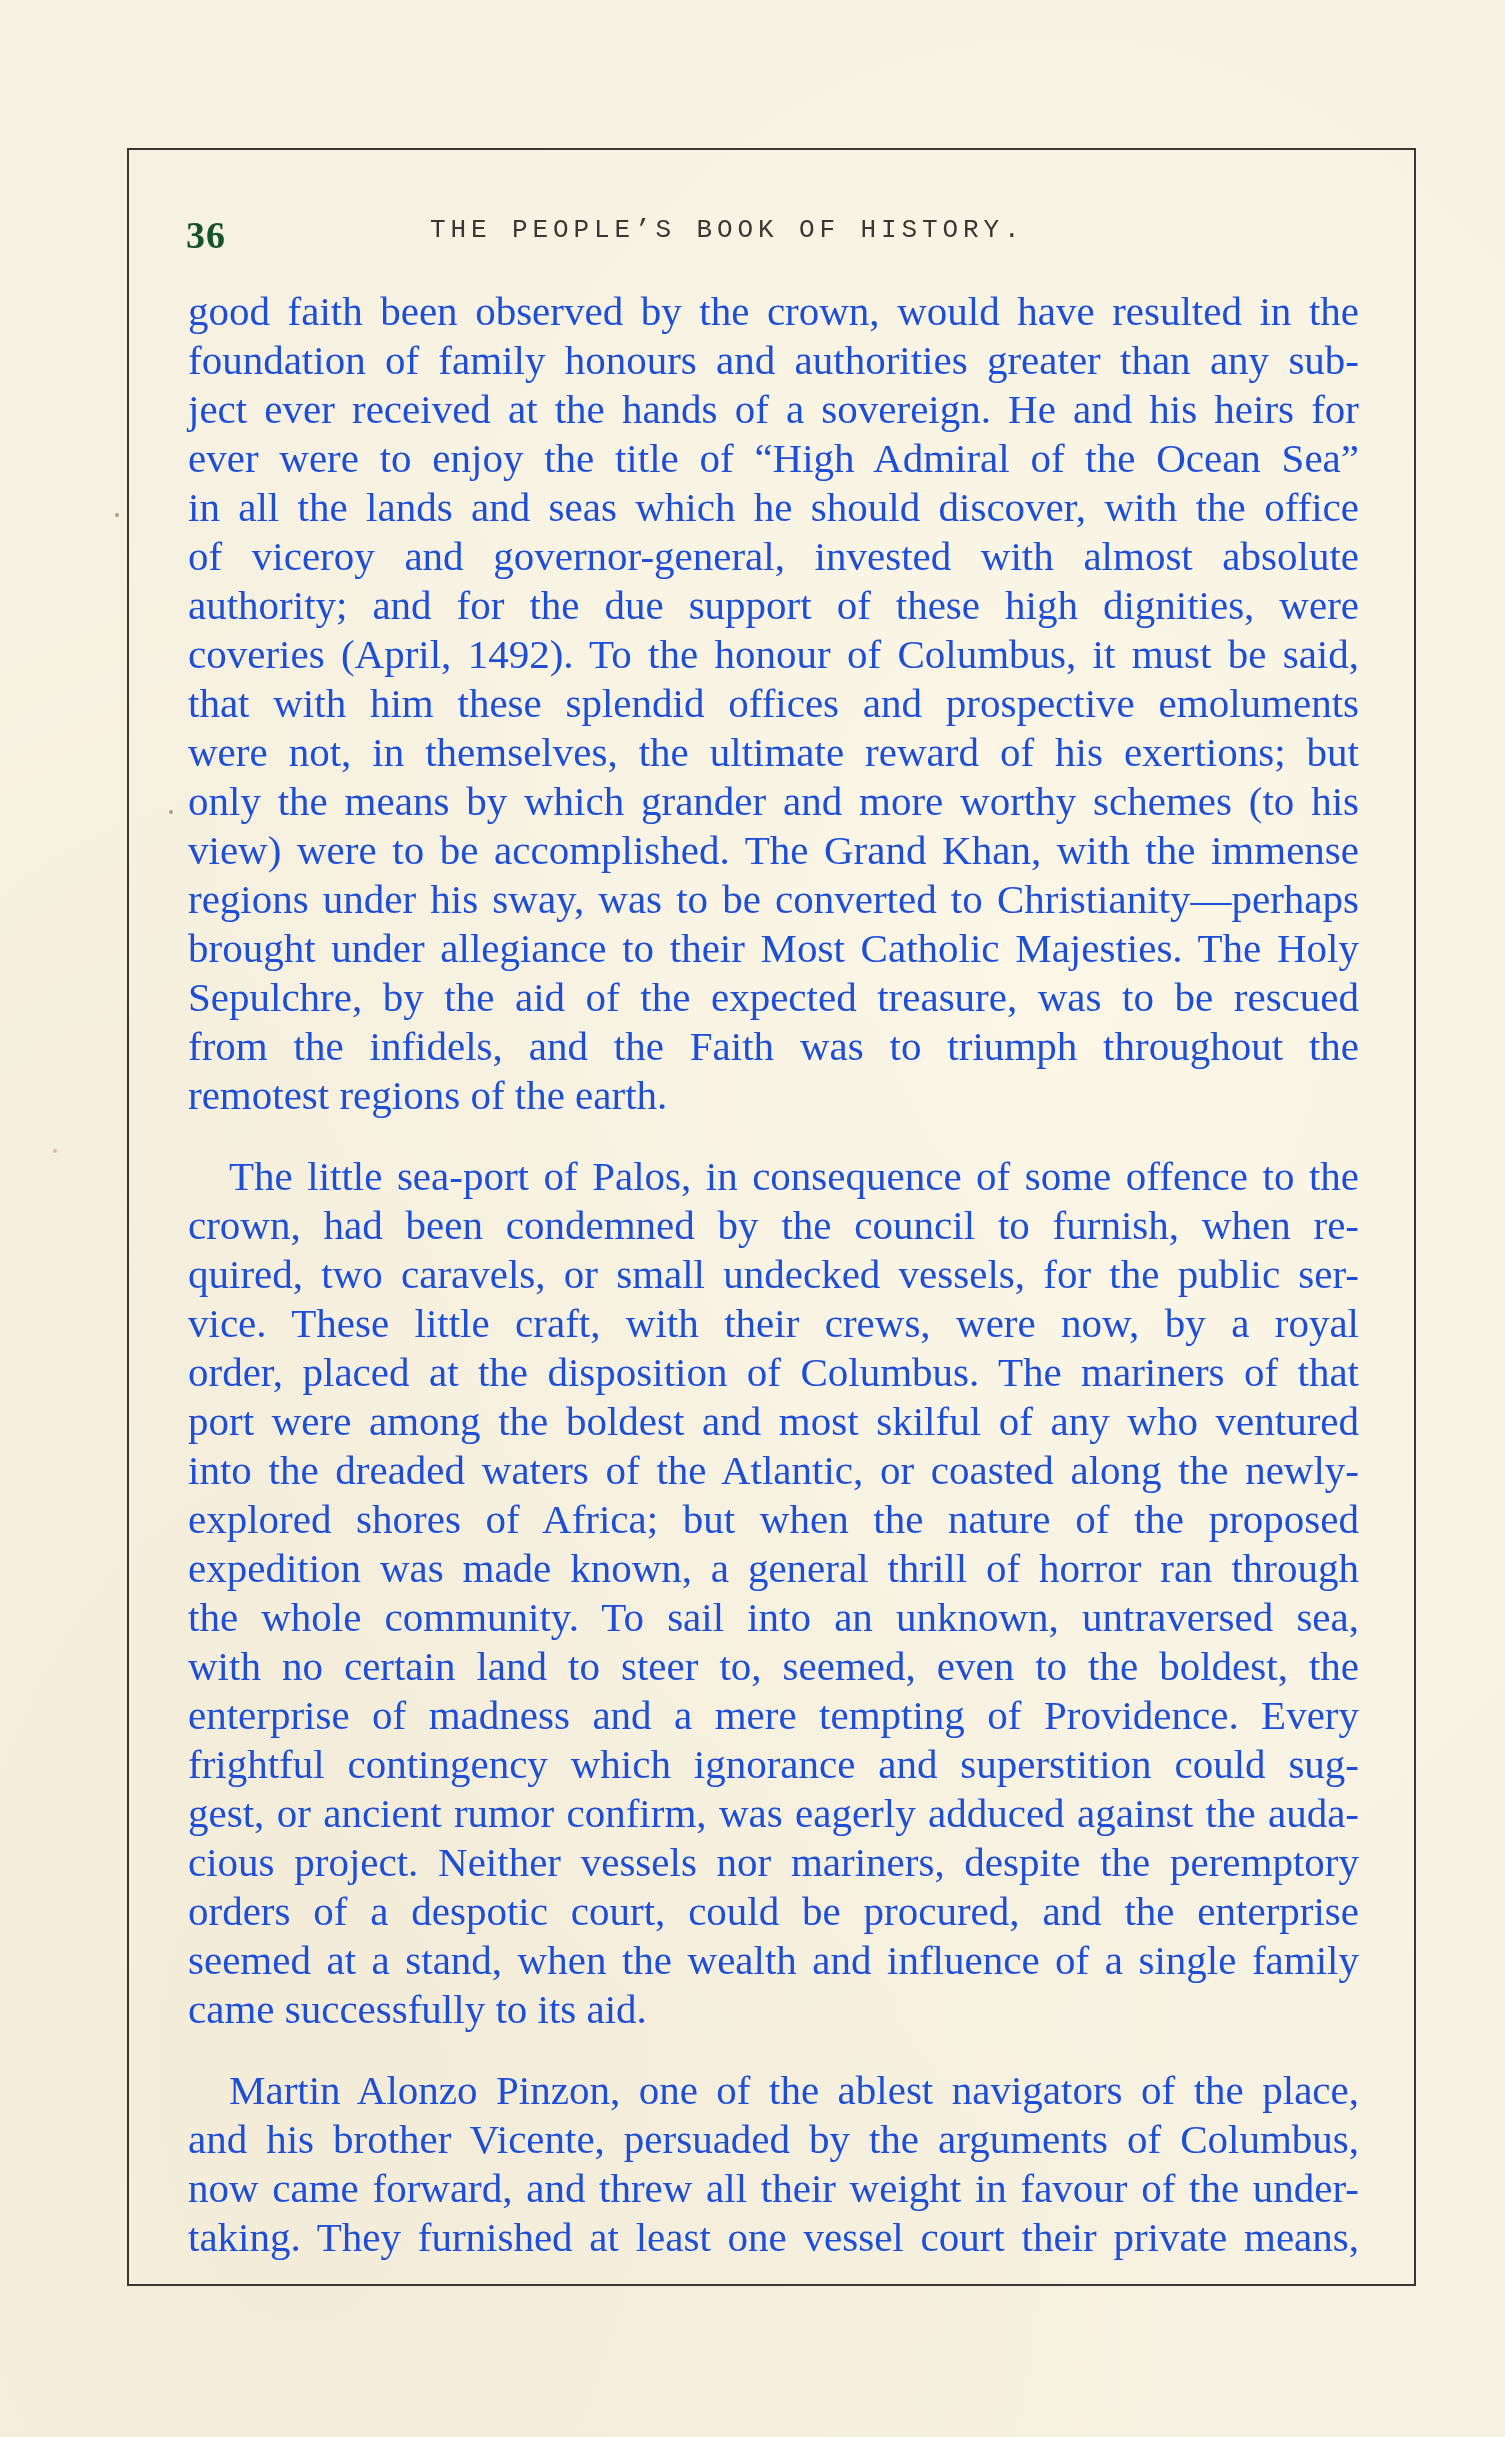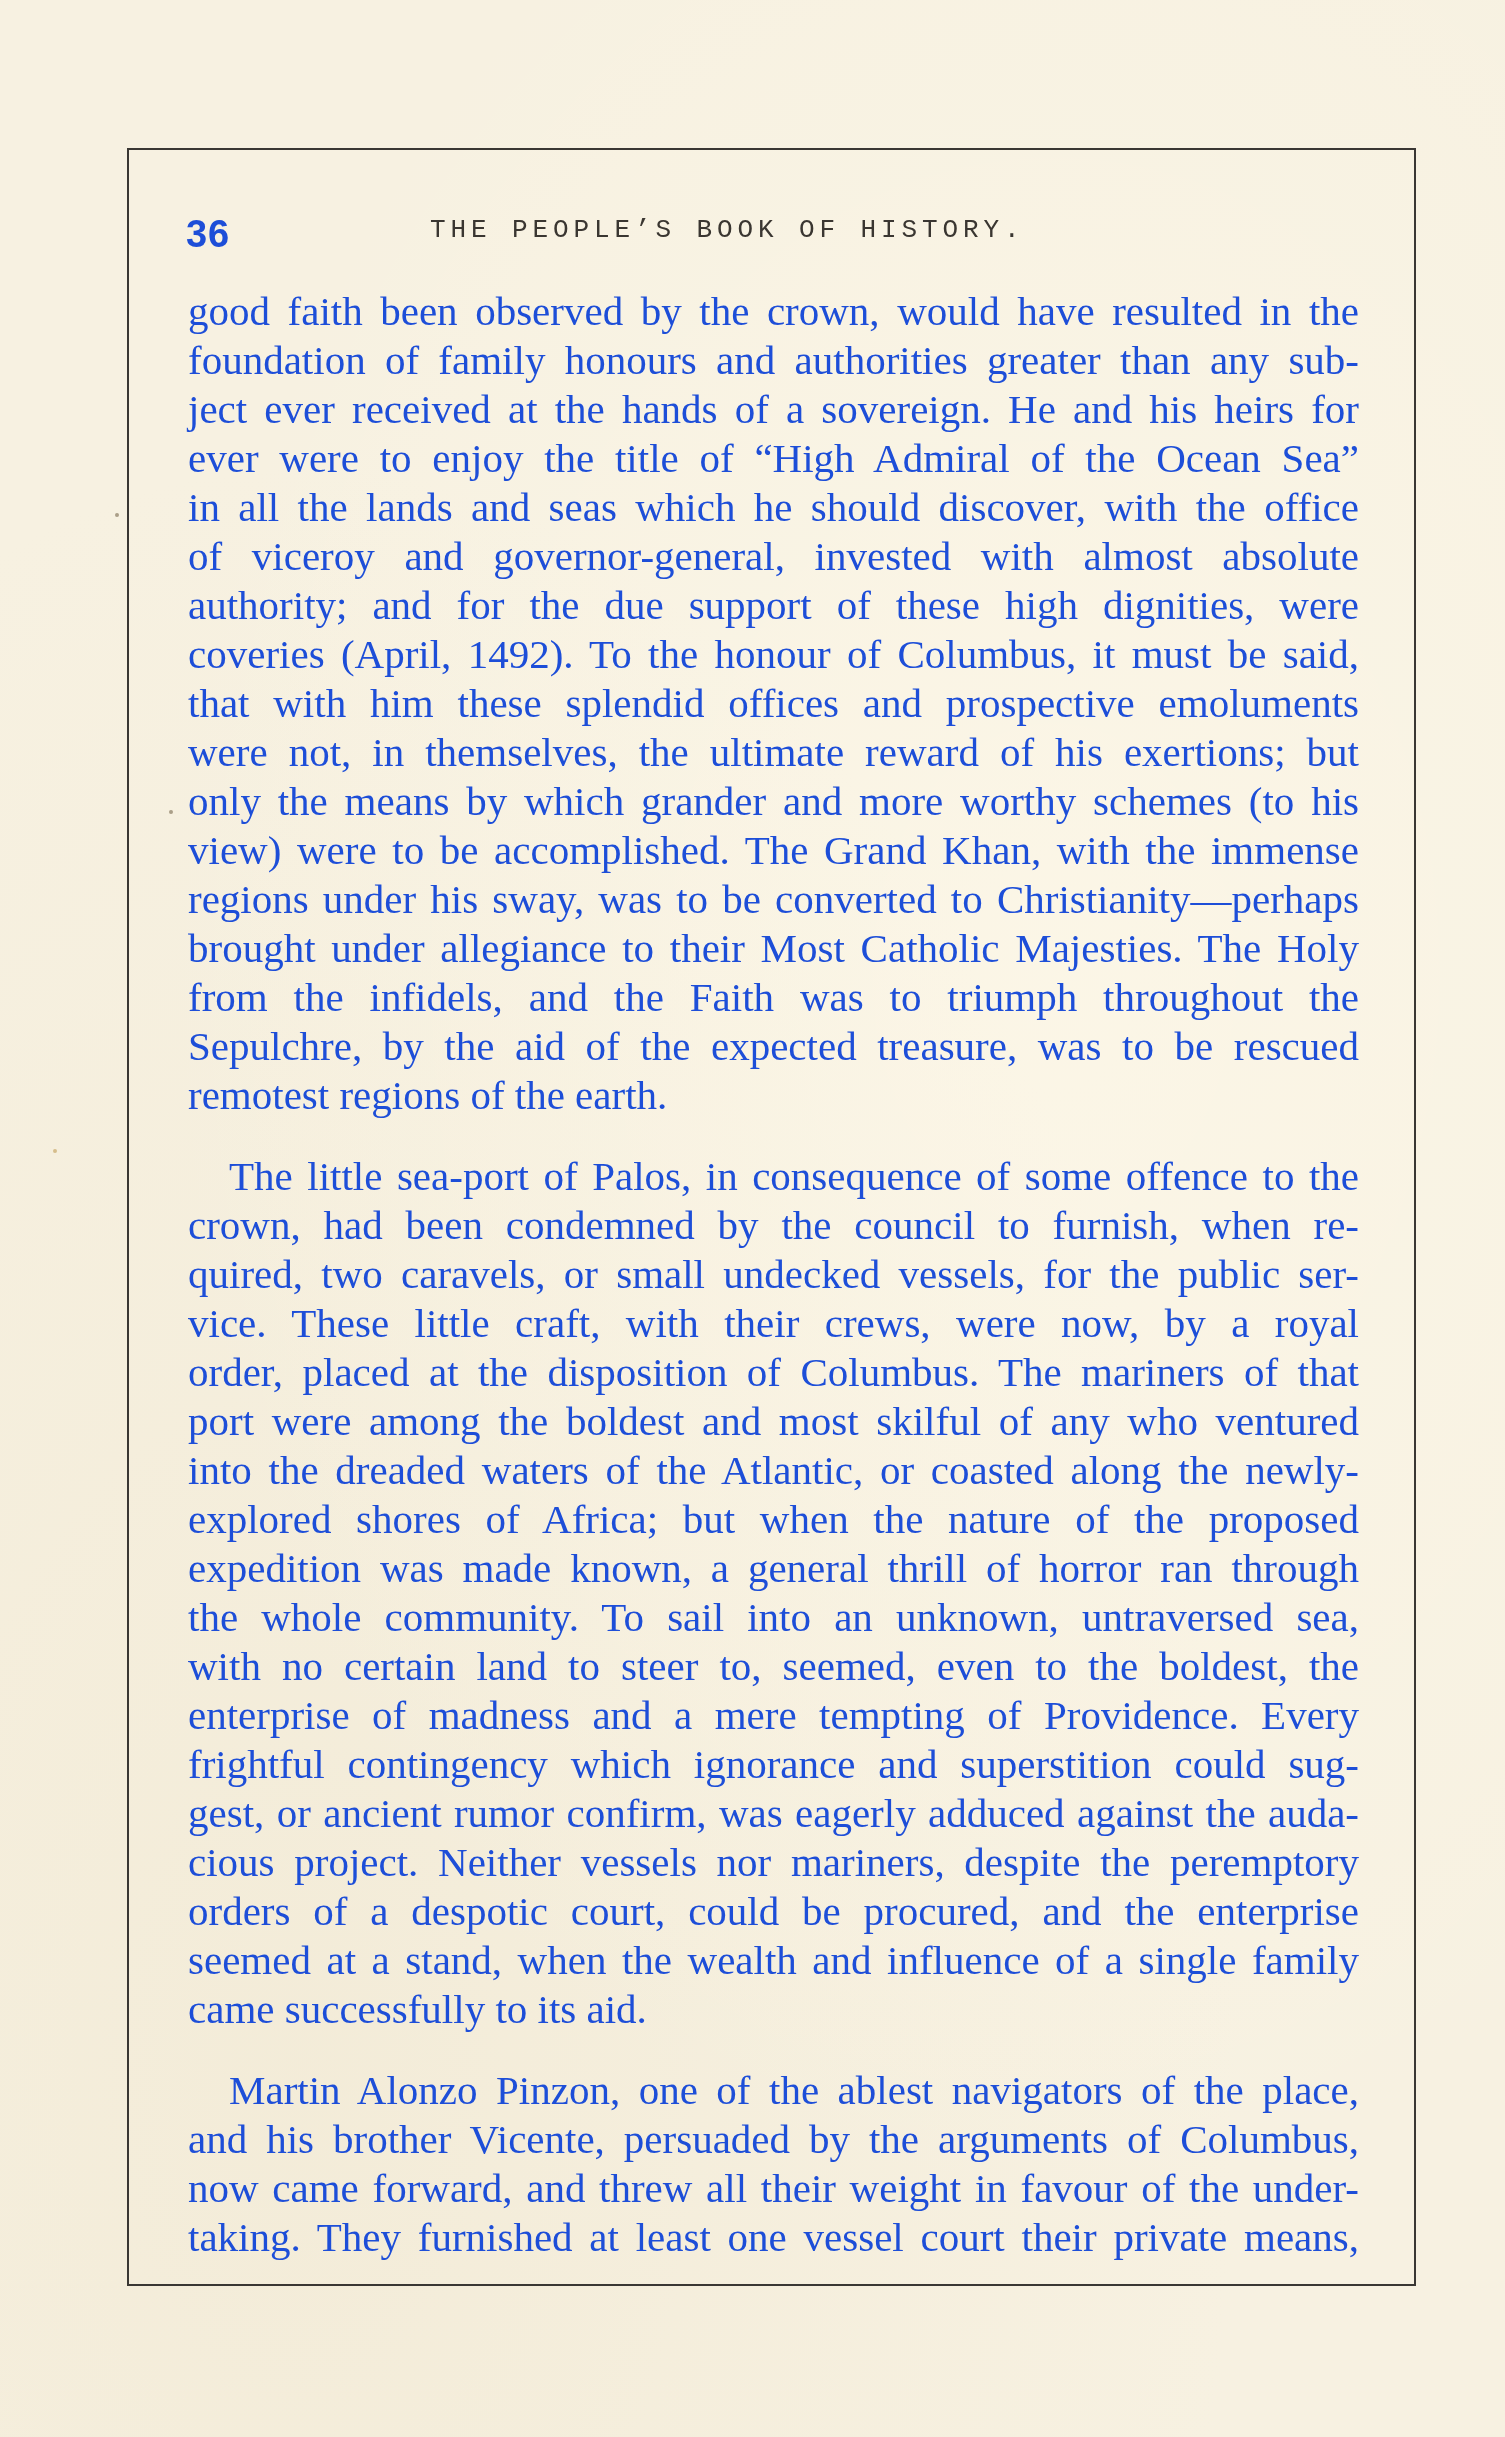--- a/index.html
+++ b/index.html
@@ -37,24 +37,24 @@
       position: absolute;
       top: 209px;
       left: 186px;
       width: 1202px;
       height: 53px;
     }
     .page-number {
       position: absolute;
       left: 0;
       top: 3.8px;
-      font-family: Liberation Sans, sans-serif;
+      font-family: Liberation Serif, serif;
       font-size: 38px;
       font-weight: bold;
-      color: #1d4ed8;
+      color: #14532d;
       letter-spacing: 0.9px;
     }
     .running-title {
       position: absolute;
       left: 244px;
       top: 5.6px;
       font-family: Liberation Mono, monospace;
       font-size: 26px;
       letter-spacing: 4.9px;
       color: #3a3631;
@@ -119,22 +119,22 @@
   <span class="line">in all the lands and seas which he should discover, with the office</span>
   <span class="line">of viceroy and governor-general, invested with almost absolute</span>
   <span class="line">authority; and for the due support of these high dignities, were</span>
   <span class="line">coveries (April, 1492).  To the honour of Columbus, it must be said,</span>
   <span class="line">that with him these splendid offices and prospective emoluments</span>
   <span class="line">were not, in themselves, the ultimate reward of his exertions; but</span>
   <span class="line">only the means by which grander and more worthy schemes (to his</span>
   <span class="line">view) were to be accomplished.  The Grand Khan, with the immense</span>
   <span class="line">regions under his sway, was to be converted to Christianity—perhaps</span>
   <span class="line">brought under allegiance to their Most Catholic Majesties.  The Holy</span>
+  <span class="line">Sepulchre, by the aid of the expected treasure, was to be rescued</span>
   <span class="line">from the infidels, and the Faith was to triumph throughout the</span>
-  <span class="line">Sepulchre, by the aid of the expected treasure, was to be rescued</span>
   <span class="line last">remotest regions of the earth.</span>
   <span class="line indent">The little sea-port of Palos, in consequence of some offence to the</span>
   <span class="line">crown, had been condemned by the council to furnish, when re-</span>
   <span class="line">quired, two caravels, or small undecked vessels, for the public ser-</span>
   <span class="line">vice.  These little craft, with their crews, were now, by a royal</span>
   <span class="line">order, placed at the disposition of Columbus.  The mariners of that</span>
   <span class="line">port were among the boldest and most skilful of any who ventured</span>
   <span class="line">into the dreaded waters of the Atlantic, or coasted along the newly-</span>
   <span class="line">explored shores of Africa; but when the nature of the proposed</span>
   <span class="line">expedition was made known, a general thrill of horror ran through</span>

